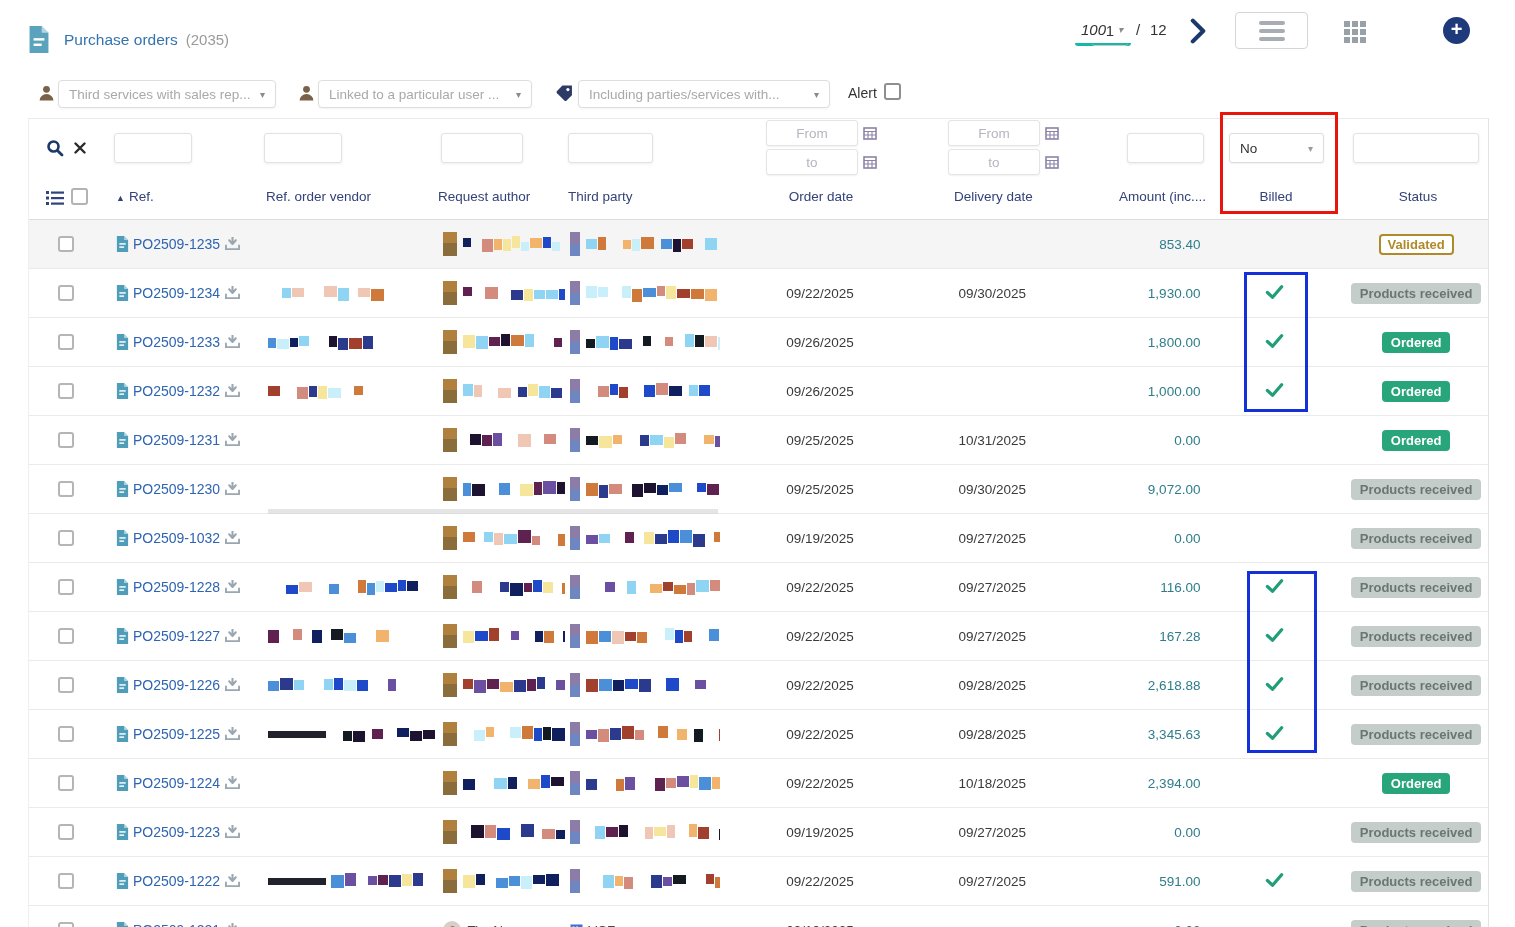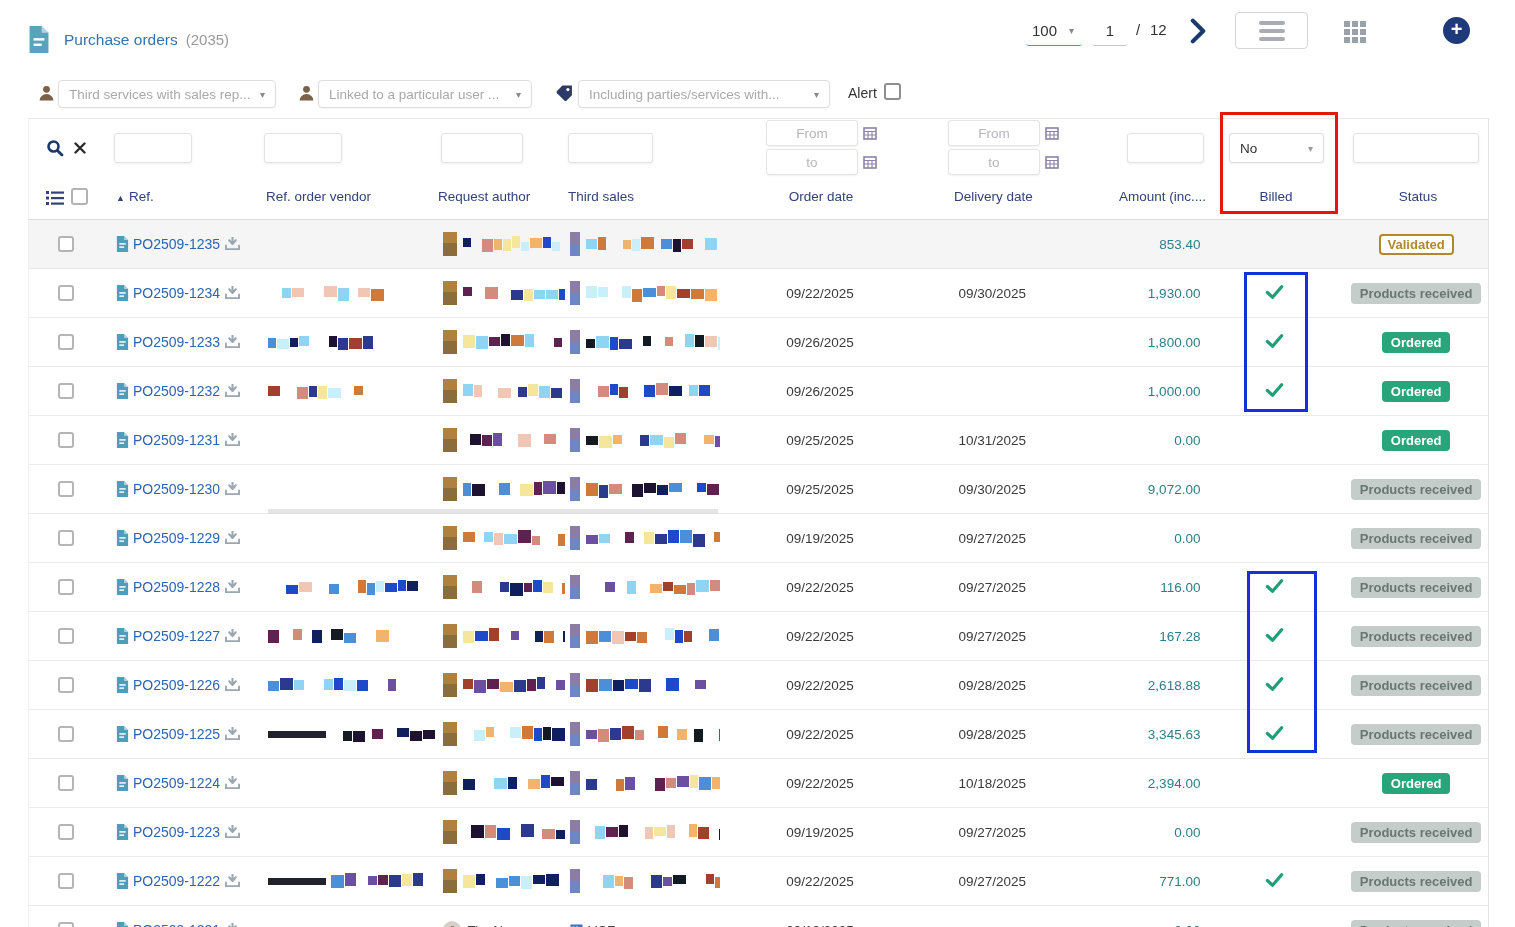--- a/index.html
+++ b/index.html
@@ -8,22 +8,22 @@
     font-family: "Liberation Sans", sans-serif;
     background:#ffffff; color:#333;
     position:relative; overflow:hidden;
   }
   
   .topbar { position:absolute; left:0; top:0; width:1515px; height:62px; }
   .title-group { position:absolute; left:28px; top:26px; display:flex; align-items:center; }
   .title-doc-icon { width:22px; height:27px; margin-right:14px; }
   .page-title { font-size:15.5px; color:#3473ad; }
   .page-count { font-size:15px; color:#9a9a9a; margin-left:8px; }
-  .pagesize-box { position:absolute; left:1026px; top:16px; width:56px; height:30px;
-    border-bottom:1px solid #14b8a6; border-radius:3px; display:flex; align-items:center; }
+  .pagesize-box { position:absolute; left:1075px; top:16px; width:56px; height:30px;
+    border-bottom:3px solid #14b8a6; border-radius:3px; display:flex; align-items:center;font-style:italic; }
   .pagesize-box .val { font-size:15px; color:#333; padding-left:6px; }
   .pagesize-box .caret { margin-left:12px; color:#8a8a8a; font-size:10px; }
   .pagenum-box { position:absolute; left:1092px; top:16px; width:36px; height:30px;
     border-bottom:1px solid #c9c9c9; border-radius:3px; text-align:center; font-size:15px; color:#333; line-height:30px; }
   .page-sep { position:absolute; left:1136px; top:21px; font-size:15px; color:#333; }
   .page-total { position:absolute; left:1150px; top:21px; font-size:15px; color:#333; }
   .next-btn { position:absolute; left:1186px; top:18px; width:24px; height:26px; cursor:pointer; }
   .listview-btn { position:absolute; left:1235px; top:12px; width:73px; height:37px;
     border:1px solid #d5d5d5; border-radius:4px; background:#fff;
     display:flex; flex-direction:column; justify-content:center; align-items:center; gap:4px; }
@@ -261,21 +261,21 @@
   </div>
 
   <div class="header-row">
     <svg class="sr-icon" style="left:17px;top:14px;width:18px;height:16px">
         <use href="#sym-listcols"></use>
       </svg>
     <div class="hdr-cb"></div>
     <span class="hlabel" style="left:87px"><span class="sort-tri">▲</span><span>Ref.</span></span>
     <span class="hlabel" style="left:237px">Ref. order vendor</span>
     <span class="hlabel" style="left:409px">Request author</span>
-    <span class="hlabel" style="left:539px">Third sales</span>
+    <span class="hlabel" style="left:539px">Third party</span>
     <span class="hlabel" style="left:692px;width:200px;text-align:center">Order date</span>
     <span class="hlabel" style="left:892px;width:145px;text-align:center">Delivery date</span>
     <span class="hlabel" style="left:1037px;width:140px;text-align:right">Amount (inc....</span>
     <span class="hlabel" style="left:1177px;width:140px;text-align:center">Billed</span>
     <span class="hlabel" style="left:1317px;width:144px;text-align:center">Status</span>
   </div>
 
   <div id="rows">
       <div class="row hl">
         <div class="c-check">
@@ -629,21 +629,21 @@
         <div class="smear"></div>
       </div>
       <div class="row">
         <div class="c-check">
           <div class="row-cb"></div>
         </div>
         <div class="c-ref">
           <svg class="doc-ic" style="color:#4f9db8">
             <use href="#sym-doc"></use>
           </svg>
-          <a class="ref-link" href="#">PO2509-1229</a>
+          <a class="ref-link" href="#">PO2509-1032</a>
           <svg class="dl-ic">
             <use href="#sym-download"></use>
           </svg>
         </div>
         <div class="c-vendor"></div>
         <div class="c-author">
           <div class="mosaic">
             <span class="mq" style="width: 14px; height: 24px; background: linear-gradient(rgb(176, 129, 62) 45%, rgb(138, 109, 59) 45%); margin-right: 6px;"></span>
             <span class="mq" style="width: 12px; height: 10px; background: rgb(207, 122, 58); margin-right: 1px; margin-top: -2px;"></span>
             <span class="mq" style="width: 8px;"></span>
@@ -1101,21 +1101,21 @@
             <span class="mq" style="width: 11px; height: 13px; background: rgb(43, 58, 140); margin-right: 1px; margin-top: 0px;"></span>
             <span class="mq" style="width: 9px; height: 9px; background: rgb(107, 79, 160); margin-right: 1px; margin-top: 0px;"></span>
             <span class="mq" style="width: 13px; height: 9px; background: rgb(20, 26, 34); margin-right: 1px; margin-top: -3px;"></span>
             <span class="mq" style="width: 19px;"></span>
             <span class="mq" style="width: 8px; height: 10px; background: rgb(162, 64, 46); margin-right: 1px; margin-top: -4px;"></span>
             <span class="mq" style="width: 9px; height: 11px; background: rgb(207, 122, 58); margin-right: 1px; margin-top: 3px;"></span>
           </div>
         </div>
         <div class="c-odate">09/22/2025</div>
         <div class="c-ddate">09/27/2025</div>
-        <div class="c-amount">771.00</div>
+        <div class="c-amount">591.00</div>
         <div class="c-billed"><svg class="chk">
             <use href="#sym-check"></use>
           </svg></div>
         <div class="c-status"><span class="badge received">Products received</span></div>
       </div>
       <div class="row">
         <div class="c-check">
           <div class="row-cb"></div>
         </div>
         <div class="c-ref">

